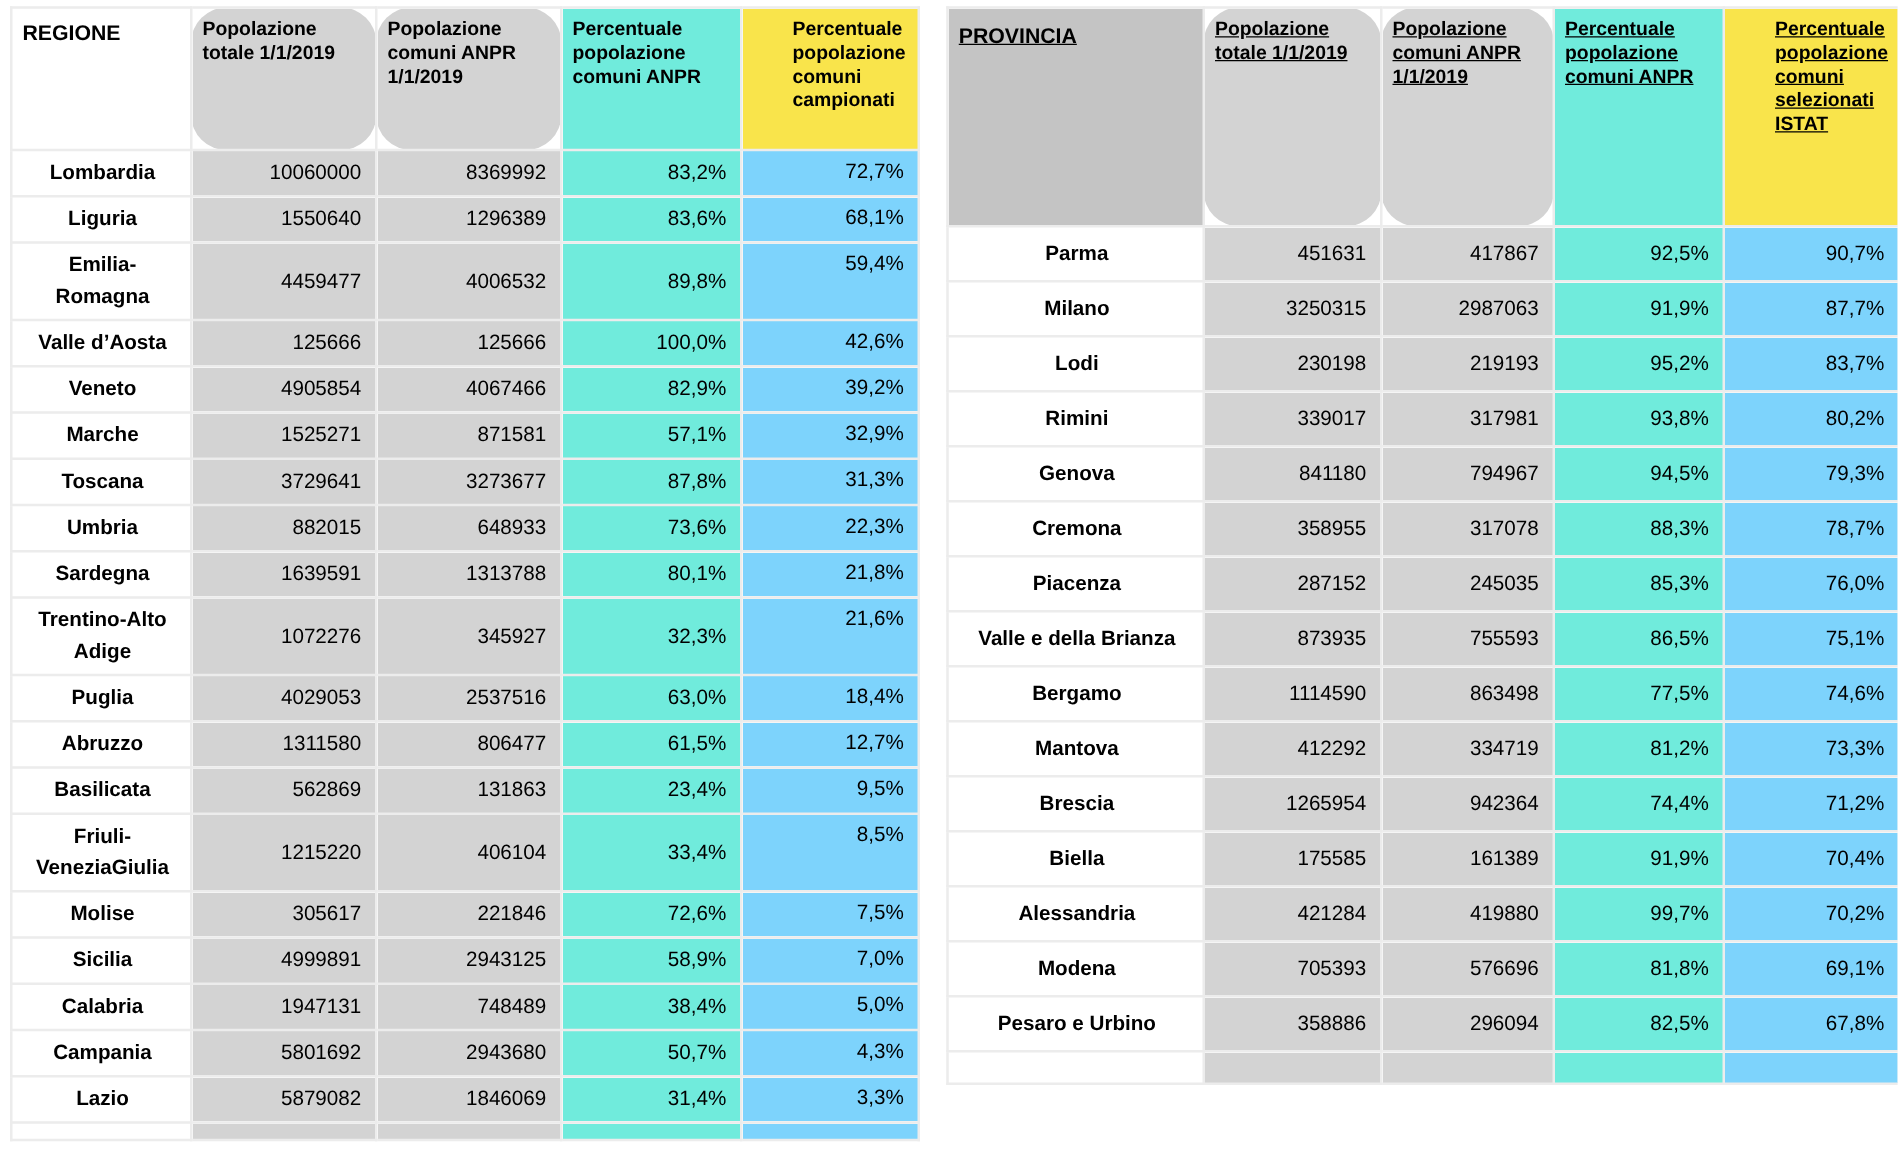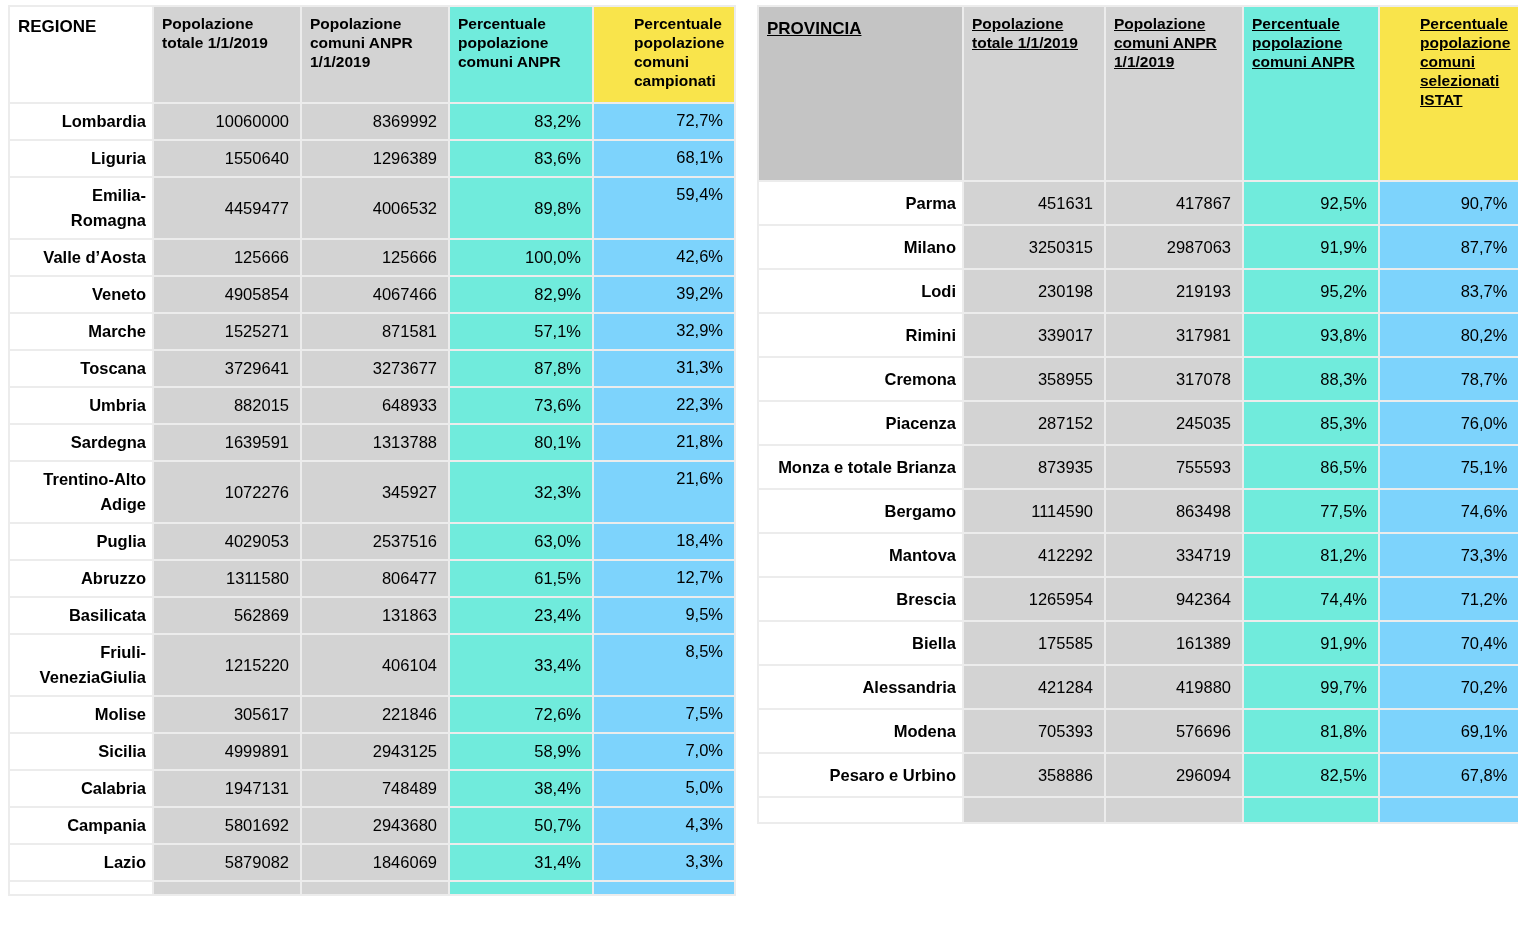--- a/index.html
+++ b/index.html
@@ -34,35 +34,35 @@
   }
   
   thead th {
     font-size: 15.5px;
     font-weight: bold;
     line-height: 19px;
     text-align: left;
     vertical-align: top;
     padding: 7px 8px 6px 8px;
   }
-  .tbl-left thead tr  { height: 97px; }
+  .tbl-left thead tr  { height: 114px; }
   .tbl-right thead tr { height: 175px; text-decoration: underline; }
   .h-white  { background: #ffffff; }
-  .h-gray   { background: #D3D3D3; }
+  .h-gray   { background: #D3D3D3; border-radius: 28px; }
   .h-gray-d { background: #C4C4C4; }
   .h-cyan   { background: #70EBDC; }
   .h-yellow { background: #F9E44B; padding-left: 40px; }
   .tbl-left thead th.h-name  { font-size: 17px; padding-top: 10px; }
   .tbl-right thead th.h-name { font-size: 17px; padding-top: 12px; }
   
   td.name {
     background: #ffffff;
     font-weight: bold;
     font-size: 16.5px;
-    text-align: right;
+    text-align: center;
     vertical-align: middle;
     padding: 5px 6px 5px 8px;
     border-radius: 11px;
   }
   td.num {
     font-size: 16.5px;
     font-weight: normal;
     text-align: right;
     vertical-align: middle;
     padding: 5px 11px 5px 4px;
@@ -312,39 +312,46 @@
         </tr>
 
         <tr>
           <td class="name">Rimini</td>
           <td class="num gray">339017</td>
           <td class="num gray">317981</td>
           <td class="num cyan">93,8%</td>
           <td class="num yellow">80,2%</td>
         </tr>
 
+        <tr>
+          <td class="name">Genova</td>
+          <td class="num gray">841180</td>
+          <td class="num gray">794967</td>
+          <td class="num cyan">94,5%</td>
+          <td class="num yellow">79,3%</td>
+        </tr>
 
         <tr>
           <td class="name">Cremona</td>
           <td class="num gray">358955</td>
           <td class="num gray">317078</td>
           <td class="num cyan">88,3%</td>
           <td class="num yellow">78,7%</td>
         </tr>
 
         <tr>
           <td class="name">Piacenza</td>
           <td class="num gray">287152</td>
           <td class="num gray">245035</td>
           <td class="num cyan">85,3%</td>
           <td class="num yellow">76,0%</td>
         </tr>
 
         <tr>
-          <td class="name">Monza e totale Brianza</td>
+          <td class="name">Valle e della Brianza</td>
           <td class="num gray">873935</td>
           <td class="num gray">755593</td>
           <td class="num cyan">86,5%</td>
           <td class="num yellow">75,1%</td>
         </tr>
 
         <tr>
           <td class="name">Bergamo</td>
           <td class="num gray">1114590</td>
           <td class="num gray">863498</td>

